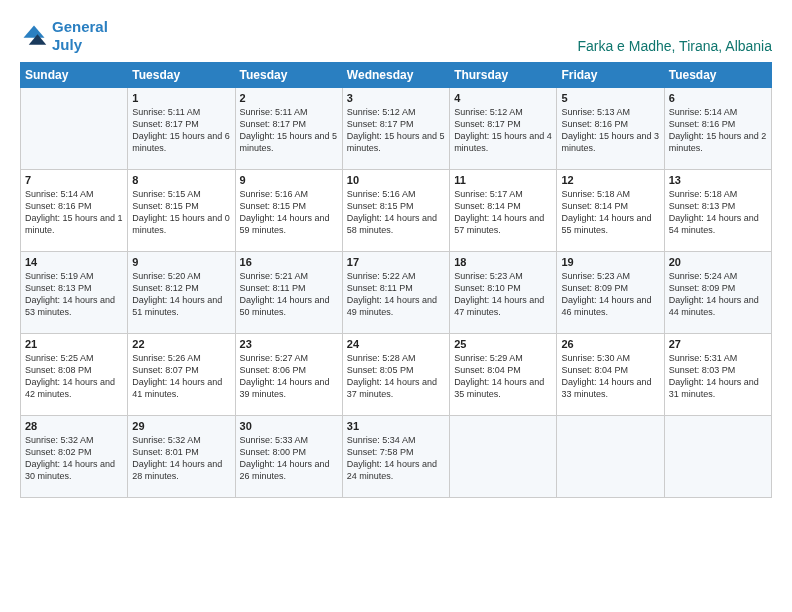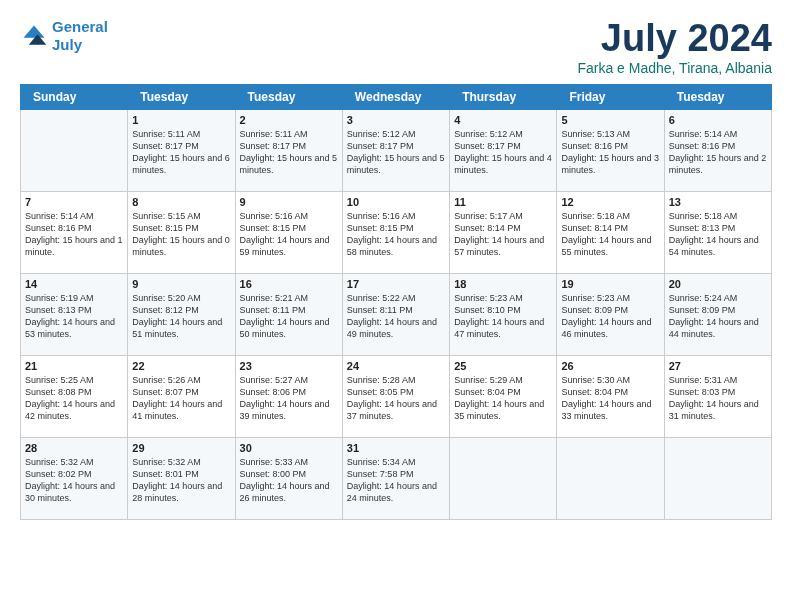--- a/index.html
+++ b/index.html
@@ -12,21 +12,21 @@
     }
     .page {
       width: 792px;
       height: 612px;
       background: #fff;
       padding: 18px 20px 10px 20px;
     }
     .header {
       display: flex;
       justify-content: space-between;
-      align-items: flex-start;
+      align-items: flex-end;
       margin-bottom: 8px;
     }
     .logo {
       display: flex;
       align-items: center;
       gap: 4px;
     }
     .logo-text {
       font-size: 15px;
       font-weight: bold;
@@ -56,21 +56,21 @@
     table {
       width: 100%;
       border-collapse: collapse;
       table-layout: fixed;
     }
     thead tr th {
       background: #2a7fc1;
       color: #fff;
       font-size: 12px;
       font-weight: bold;
-      padding: 5px 12px;
+      padding: 5px 4px;
       text-align: left;
       border: 1px solid #2a7fc1;
     }
     tbody tr td {
       border: 1px solid #ccc;
       vertical-align: top;
       padding: 4px 4px 4px 4px;
       font-size: 9.5px;
       color: #333;
       height: 82px;
@@ -104,21 +104,20 @@
       <svg class="logo-icon" viewBox="0 0 32 32">
         <polygon points="16,4 28,18 4,18" fill="#2a7fc1"></polygon>
         <polygon points="20,14 30,26 10,26" fill="#1a3a5c"></polygon>
       </svg>
       <div class="logo-text">
         <div><span>General</span></div>
         <div><span style="color:#2a7fc1">July</span></div>
       </div>
     </div>
     <div class="title-block">
-      <div class="month-title">July 2024</div>
       <div class="subtitle">Farka e Madhe, Tirana, Albania</div>
     </div>
   </div>
 
   <table>
     <thead>
       <tr>
         <th>Sunday</th>
         <th>Tuesday</th>
         <th>Tuesday</th>

